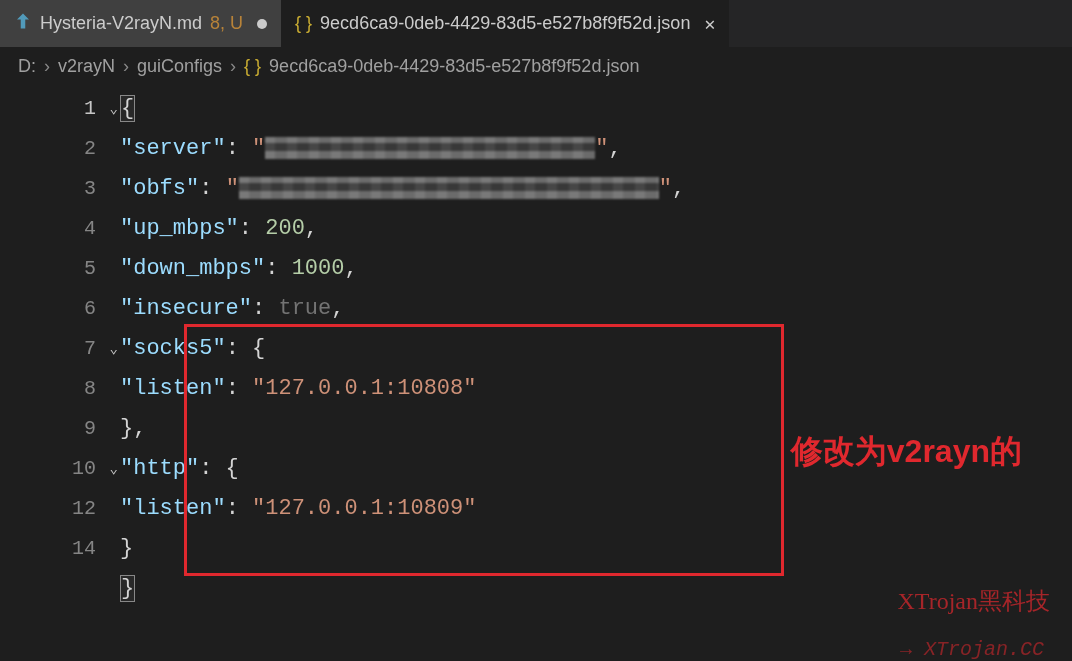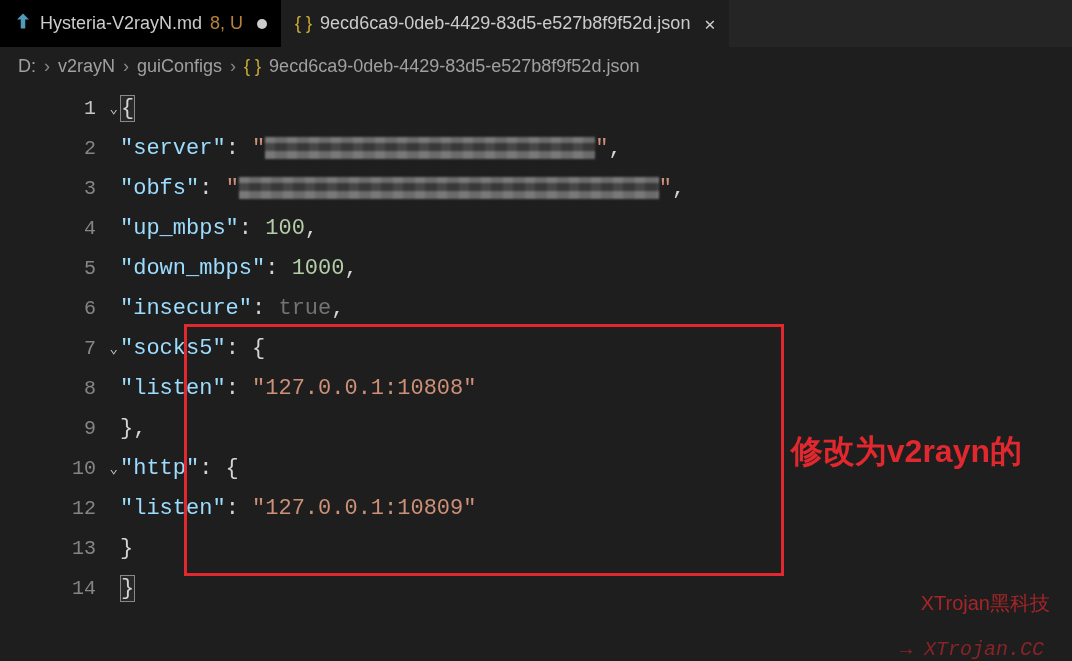--- a/index.html
+++ b/index.html
@@ -17,21 +17,21 @@
     height: 48px;
     background: #252526;
     display: flex;
     border-bottom: 1px solid #1e1e1e;
   }
   .tab {
     display: flex;
     align-items: center;
     padding: 0 14px;
     gap: 8px;
-    background: #000000;
+    background: #404040;
     font-size: 18px;
     font-family: -apple-system, BlinkMacSystemFont, 'Segoe UI', sans-serif;
     cursor: pointer;
   }
   .tab.active { background: #1e1e1e; }
   .tab-name { color: #cccccc; white-space: nowrap; }
   .tab-badge { color: #b88339; }
   .tab-dot { width: 10px; height: 10px; border-radius: 50%; background: #cccccc; margin-left: 6px; }
   .tab-close { color: #cccccc; font-family: monospace; margin-left: 6px; }
   .icon-md { color: #519aba; }
@@ -121,22 +121,22 @@
     color: #e0282e;
     font-family: 'Microsoft YaHei', SimHei, sans-serif;
     font-weight: bold;
     font-size: 32px;
   }
   .watermark1 {
     position: absolute;
     right: 22px;
     bottom: 44px;
     color: rgba(224,40,46,0.7);
-    font-family: Liberation Sans, sans-serif;
-    font-size: 20px;
+    font-family: Liberation Serif, serif;
+    font-size: 24px;
   }
   .watermark2 {
     position: absolute;
     right: 28px;
     bottom: 0;
     color: rgba(224,40,46,0.55);
     font-style: italic;
     font-size: 20px;
   }
 </style>
@@ -204,31 +204,28 @@
         <span>9</span>
       </div>
     <div class="gline">
         <span>10</span>
         <span class="fold">⌄</span>
       </div>
     <div class="gline">
         <span>12</span>
       </div>
     <div class="gline">
-        <span>13</span>
-      </div>
-    <div class="gline">
         <span>14</span>
       </div>
   </div>
   <div class="code">
     <div class="line"><span class="pun brace-hl">{</span></div>
     <div class="line">    <span class="key">"server"</span><span class="pun">: </span><span class="str">"</span><span class="redact" style="width:330px"></span><span class="str">"</span><span class="pun">,</span></div>
     <div class="line">    <span class="key">"obfs"</span><span class="pun">: </span><span class="str">"</span><span class="redact" style="width:420px"></span><span class="str">"</span><span class="pun">,</span></div>
-    <div class="line">    <span class="key">"up_mbps"</span><span class="pun">: </span><span class="num">100</span><span class="pun">,</span></div>
+    <div class="line">    <span class="key">"up_mbps"</span><span class="pun">: </span><span class="num">200</span><span class="pun">,</span></div>
     <div class="line">    <span class="key">"down_mbps"</span><span class="pun">: </span><span class="num">1000</span><span class="pun">,</span></div>
     <div class="line">    <span class="key">"insecure"</span><span class="pun">: </span><span class="kw">true</span><span class="pun">,</span></div>
     <div class="line">    <span class="key">"socks5"</span><span class="pun">: {</span></div>
     <div class="line">        <span class="key">"listen"</span><span class="pun">: </span><span class="str">"127.0.0.1:10808"</span></div>
     <div class="line">    <span class="pun">},</span></div>
     <div class="line">    <span class="key">"http"</span><span class="pun">: {</span></div>
     <div class="line">        <span class="key">"listen"</span><span class="pun">: </span><span class="str">"127.0.0.1:10809"</span></div>
     <div class="line">    <span class="pun">}</span></div>
     <div class="line"><span class="pun brace-hl">}</span></div>
     <div class="line"></div>

